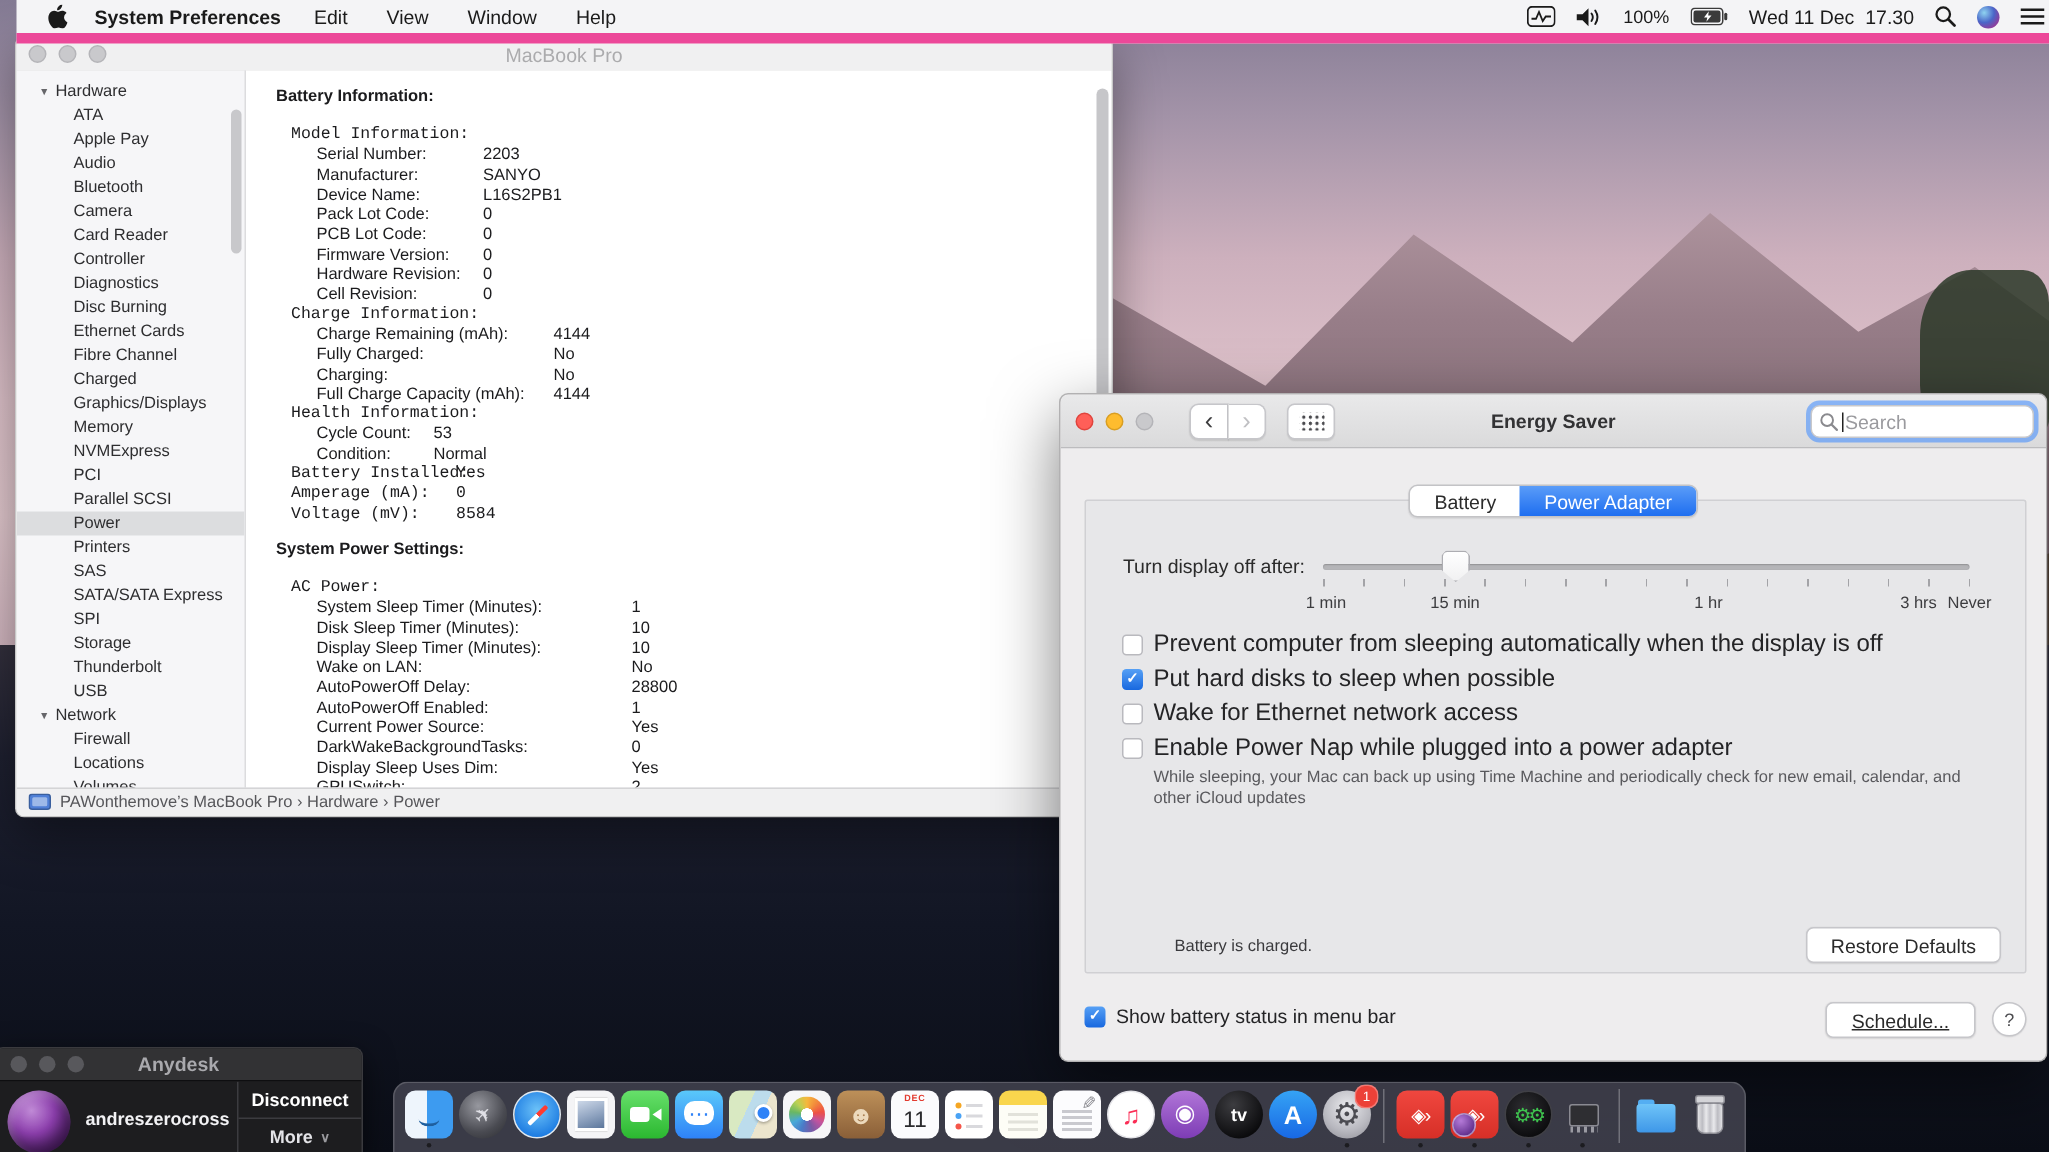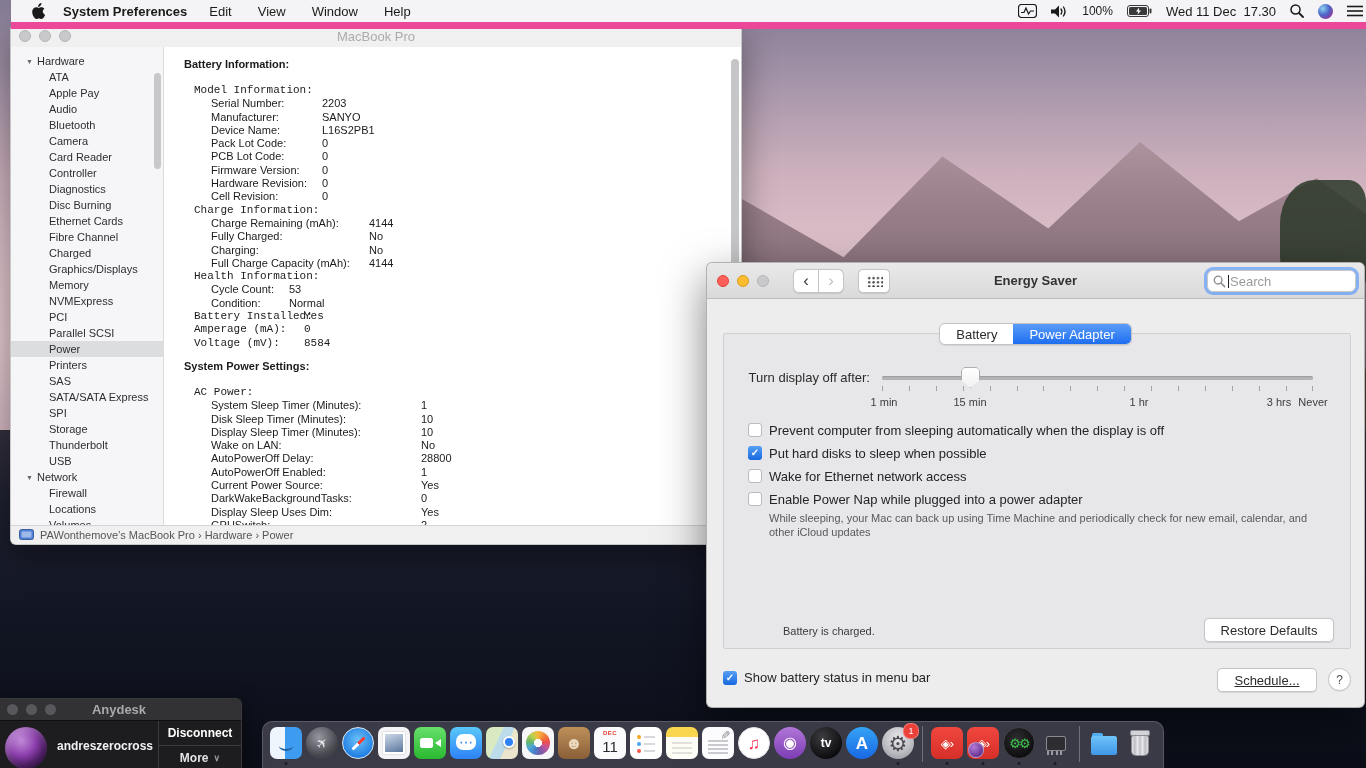--- a/index.html
+++ b/index.html
@@ -118,21 +118,21 @@
     clip-path:polygon(50% 100%,0 62%,0 16%,16% 0,84% 0,100% 16%,100% 62%);border-radius:4px;}
 
   .checkbox{width:14px;height:14px;border-radius:3px;background:#fff;border:1px solid #b9b9be;box-sizing:border-box;
     display:inline-flex;align-items:center;justify-content:center;flex:none;}
   .checkbox .check{display:none;color:#fff;font-size:10px;font-weight:bold;line-height:1;}
   .checkbox.on{background:linear-gradient(180deg,#56a0f5,#1868df);border:none;}
   .checkbox.on .check{display:block;}
 
   .es-checks{position:absolute;left:24px;top:89px;width:590px;}
   .es-cbrow{display:flex;align-items:center;gap:7px;margin-bottom:9px;height:14px;}
-  .es-cblabel{font-size:13px;color:#242426;white-space:nowrap;}
+  .es-cblabel{font-size:16px;color:#242426;white-space:nowrap;}
   .es-note{font-size:11px;color:#59595d;line-height:14px;width:566px;padding-left:21px;margin-top:-4px;}
   .es-note:empty{display:none;}
 
   .es-status{position:absolute;left:35px;top:291px;font-size:11px;color:#3a3a3d;padding-left:24px;}
   .es-restore{position:absolute;right:16px;top:284px;width:128px;height:22px;}
   .es-bottomrow{position:absolute;left:16px;top:407px;display:flex;align-items:center;gap:7px;}
   .es-bottomlabel{font-size:13px;color:#242426;}
   .es-schedule{position:absolute;left:510px;top:405px;width:98px;height:22px;text-decoration:underline;}
   .es-help{position:absolute;left:621px;top:405px;width:21px;height:21px;border-radius:50%;font-size:12px;color:#4c4c50;}
 

